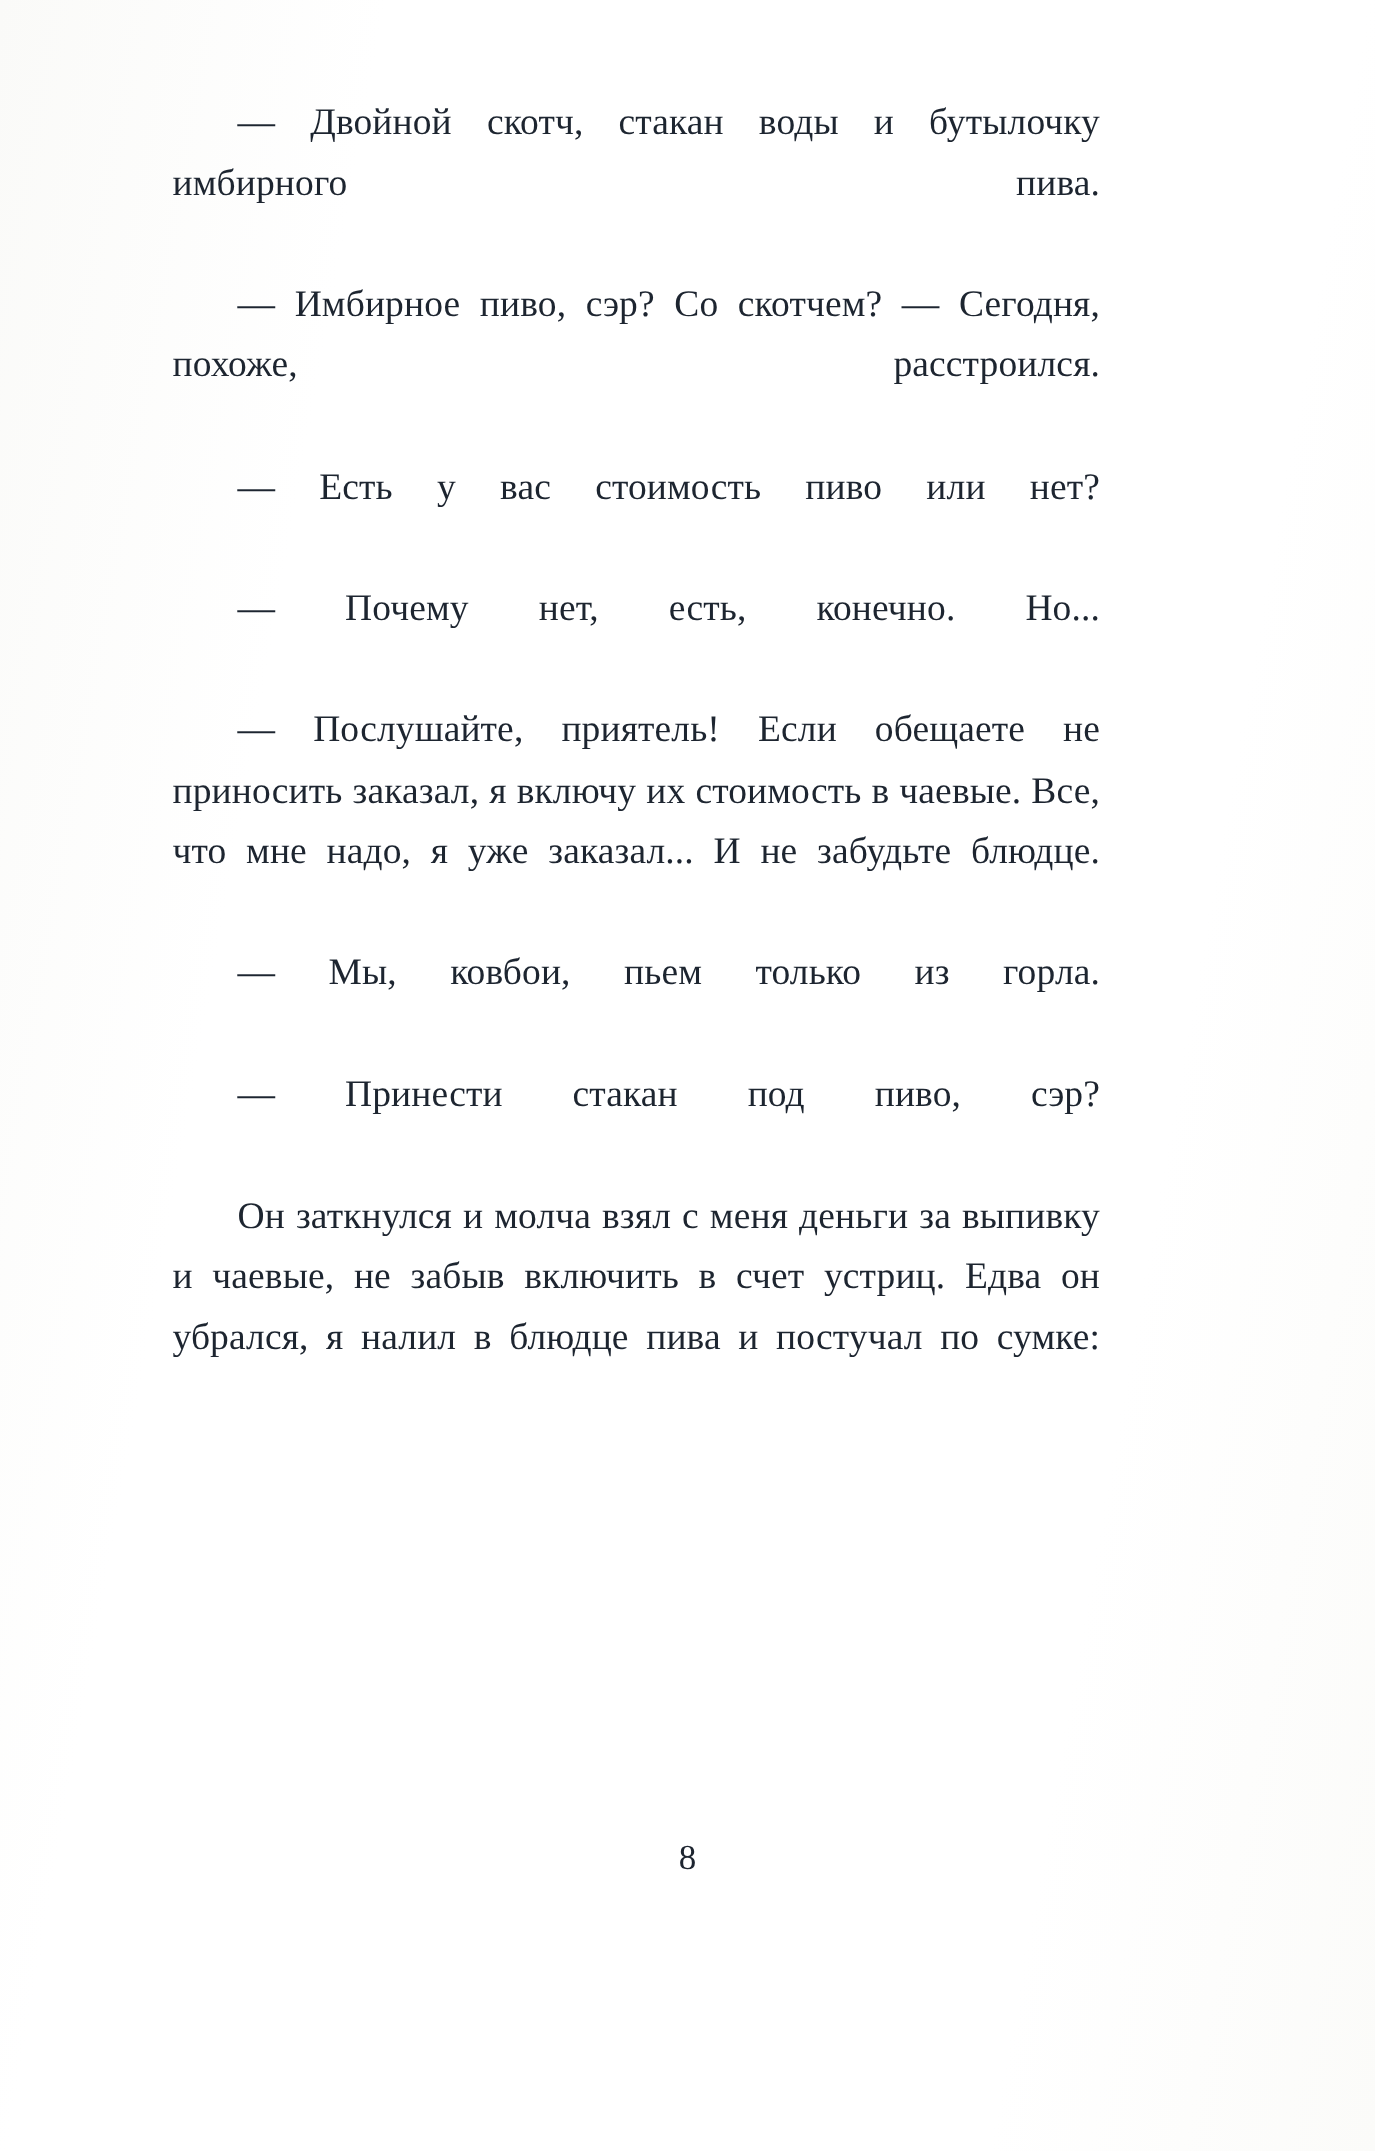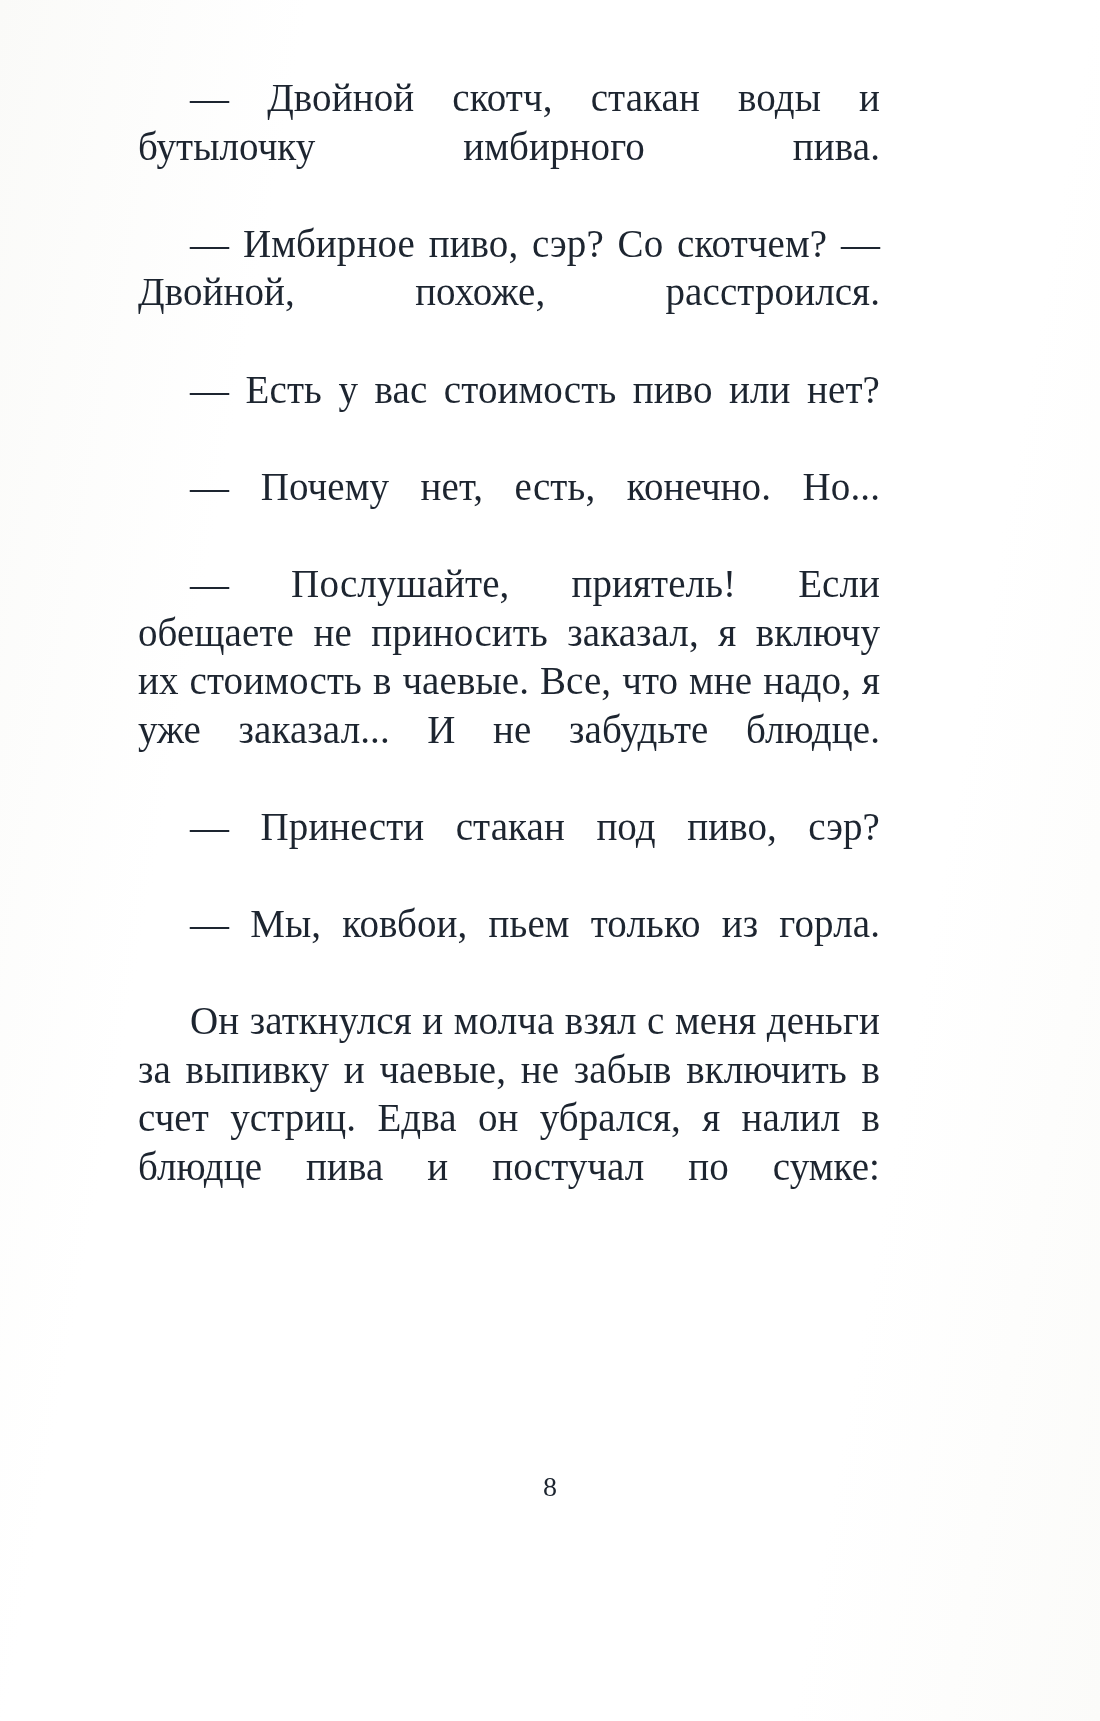--- a/index.html
+++ b/index.html
@@ -33,21 +33,21 @@
   .text-block {
     position: absolute;
     left: 138px;
     top: 74px;
     width: 742px;
   }
 
   p.para {
     margin: 0;
     padding: 0;
-    font-size: 39px;
+    font-size: 30px;
     line-height: 48.6px;
     color: #1d2530;
     text-align: justify;
     text-justify: inter-word;
     text-indent: 52px;
     hyphens: manual;
     -webkit-hyphens: manual;
     letter-spacing: 0.1px;
     word-spacing: 0.2px;
   }
@@ -71,25 +71,25 @@
     font-family: "Liberation Serif", "DejaVu Serif", serif;
   }
 </style>
 </head>
 <body>
 
 <div class="page">
 
   <div class="text-block">
     <p class="para">— Двойной скотч, стакан воды и бутылочку имбирного пива.</p>
-    <p class="para">— Имбирное пиво, сэр? Со скотчем? — Двойной, похоже, расстроился.</p>
+    <p class="para">— Имбирное пиво, сэр? Со скотчем? — Сегодня, похоже, расстроился.</p>
     <p class="para">— Есть у вас стоимость пиво или нет?</p>
     <p class="para">— Почему нет, есть, конечно. Но...</p>
     <p class="para">— Послушайте, приятель! Если обещаете не приносить заказал, я включу их стоимость в чаевые. Все, что мне надо, я уже заказал... И не забудьте блюдце.</p>
+    <p class="para">— Мы, ковбои, пьем только из горла.</p>
     <p class="para">— Принести стакан под пиво, сэр?</p>
-    <p class="para">— Мы, ковбои, пьем только из горла.</p>
     <p class="para">Он заткнулся и молча взял с меня деньги за выпивку и чаевые, не забыв включить в счет устриц. Едва он убрался, я налил в блюдце пива и постучал по сумке:</p>
 
   </div>
 
   <div class="page-number">8</div>
 
 </div>
 
 </body></html>

